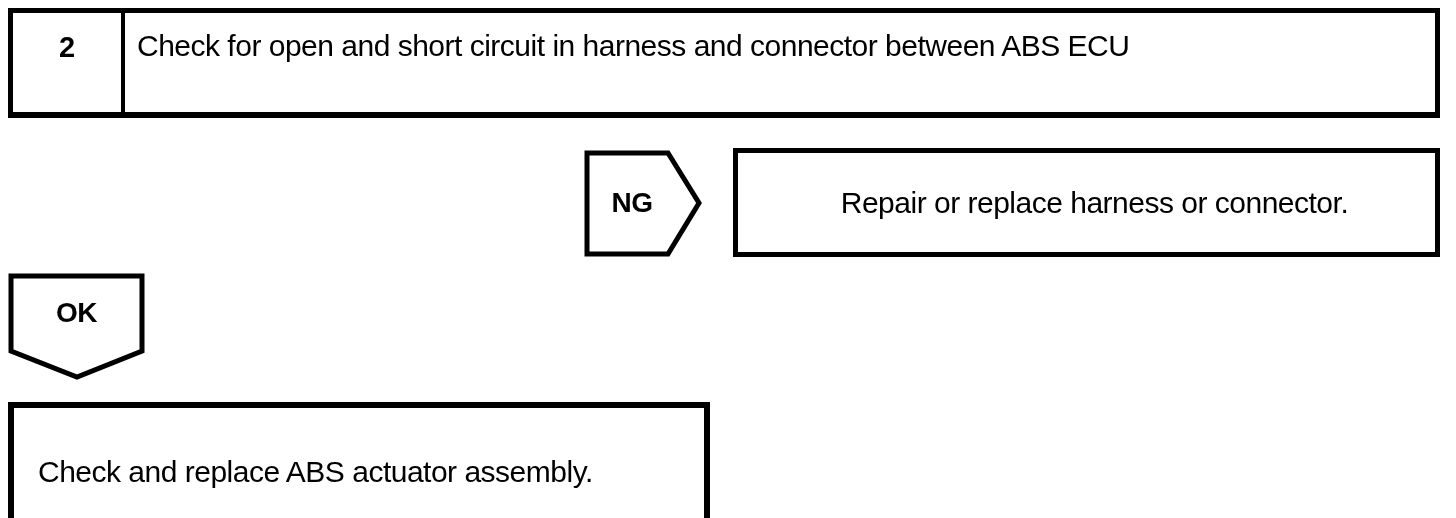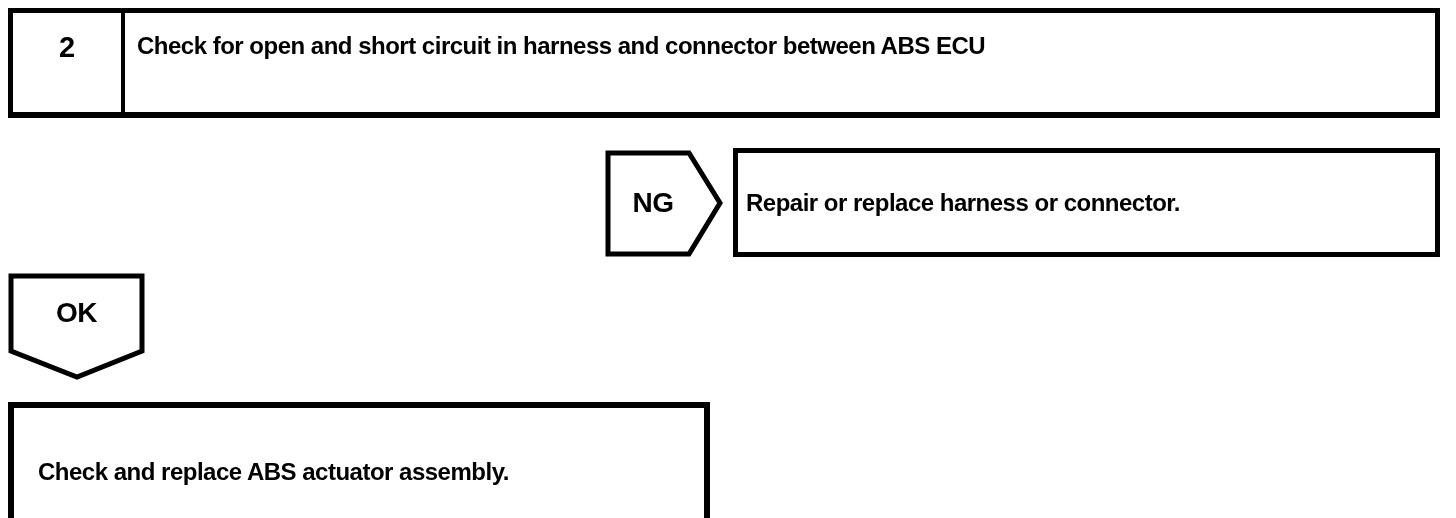--- a/index.html
+++ b/index.html
@@ -19,22 +19,22 @@
     position: absolute;
     inset: 0;
   }
   .box {
     position: absolute;
     border: 5px solid #000000;
     background: #ffffff;
     box-sizing: border-box;
   }
   .bold-text {
-    font-weight: 700;
-    font-size: 24px;
+    font-weight: 400;
+    font-size: 30px;
     letter-spacing: -0.5px;
     line-height: 33px;
   }
   
   .step-box {
     left: 8px;
     top: 8px;
     width: 1432px;
     height: 110px;
     display: flex;
@@ -68,21 +68,21 @@
     left: 0;
     top: 0;
   }
   .connector-label {
     position: absolute;
     font-weight: 700;
     font-size: 28px;
     letter-spacing: -0.5px;
   }
   .ng-connector {
-    left: 605px;
+    left: 584px;
     top: 150px;
     width: 118px;
     height: 107px;
     text-align: right;
   }
   .ng-connector .connector-label {
     left: 0;
     top: 0;
     width: 86px;
     height: 105px;
@@ -108,21 +108,22 @@
     justify-content: center;
   }
   
   .ng-action-box {
     left: 733px;
     top: 148px;
     width: 707px;
     height: 109px;
     display: flex;
     align-items: center;
-    padding-left: 8px;
+    padding-left: 16px;
+    justify-content: center;
   }
   .ok-action-box {
     left: 8px;
     top: 402px;
     width: 702px;
     height: 138px;
     display: flex;
     align-items: center;
     padding-left: 24px;
     border-width: 6px;

